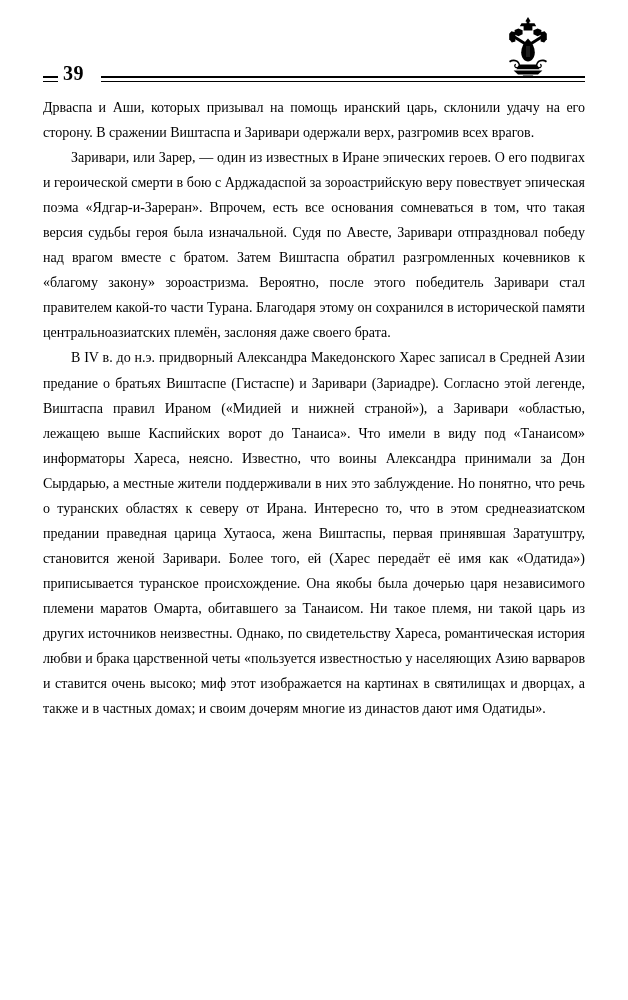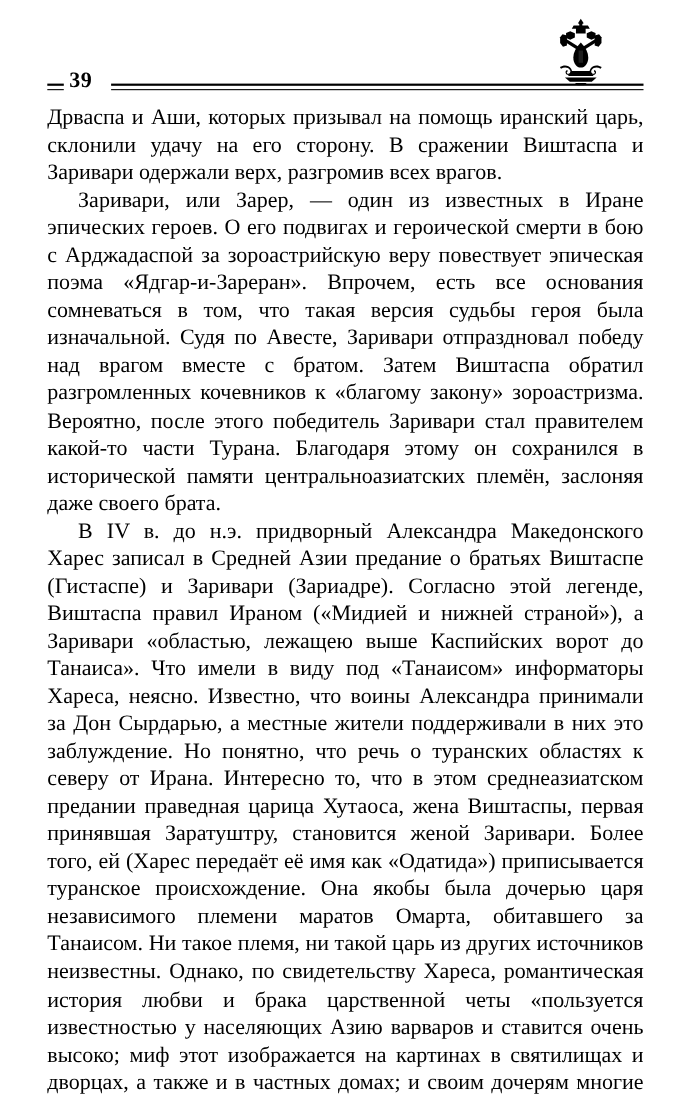--- a/index.html
+++ b/index.html
@@ -66,21 +66,21 @@
 
   
   .textblock {
     position: absolute;
     left: 43px;
     top: 95px;
     width: 542px;
   }
   p.para {
     margin: 0;
-    font-size: 20px;
+    font-size: 14px;
     line-height: 25.05px;
     text-align: justify;
     text-justify: inter-word;
     text-indent: 28px;
     hyphens: manual;
     word-spacing: 0px;
   }
   p.para.first { text-indent: 0; }
 </style>
 </head>

